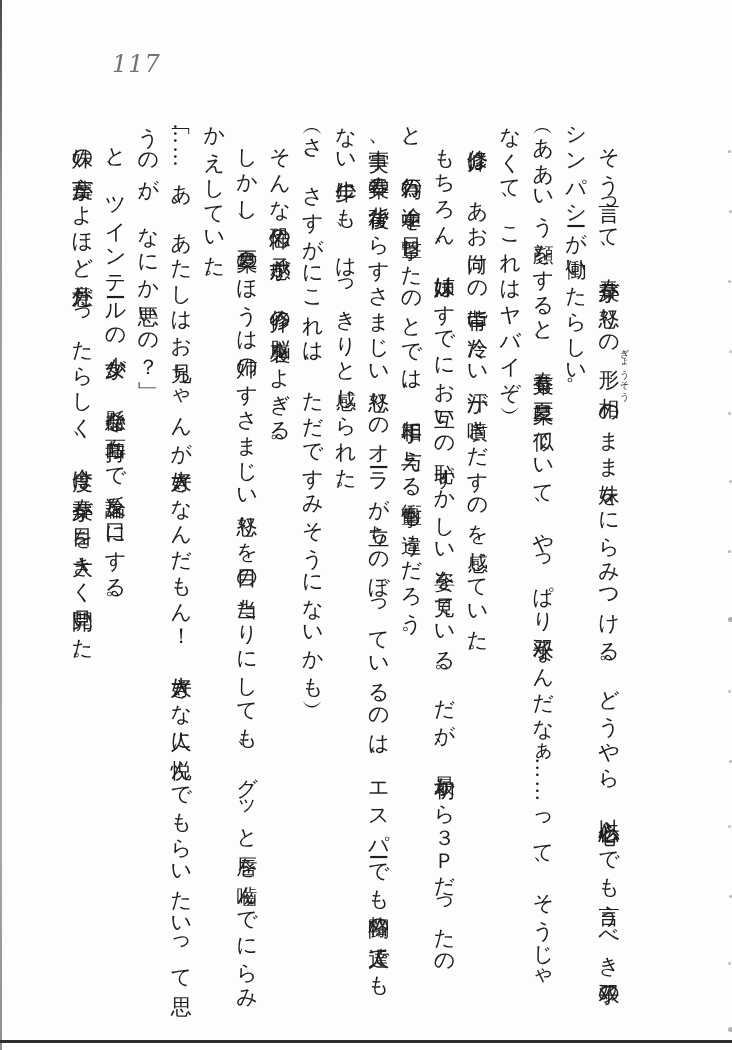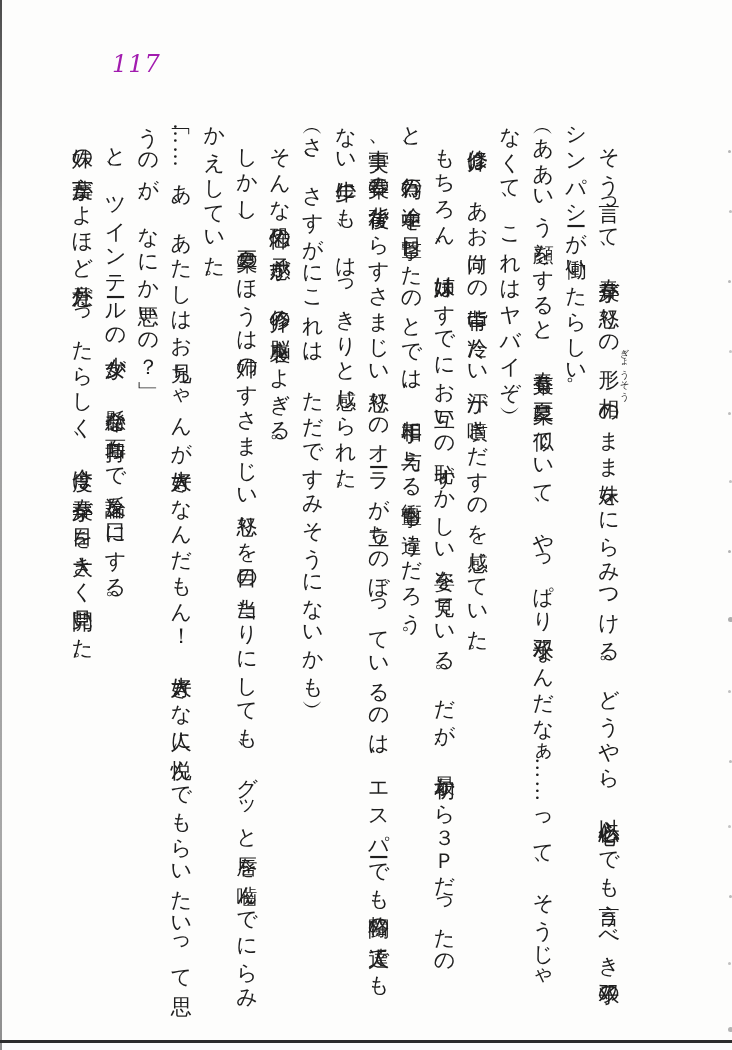--- a/index.html
+++ b/index.html
@@ -51,21 +51,21 @@
       1px 745px 0 0 #b9b9b9,
       0px 812px 0 0 #c1c1c1,
       1px 878px 0 1px #b3b3b3;
   }
   .page-number {
     position: absolute;
     left: 112px;
     top: 50px;
     font-size: 24px;
     font-style: italic;
-    color: #a21caf;
+    color: #737373;
     letter-spacing: 1px;
   }
   .text-block {
     position: absolute;
     top: 112px;
     left: 70px;
     width: 560px;
     height: 890px;
     writing-mode: vertical-rl;
     text-orientation: mixed;

